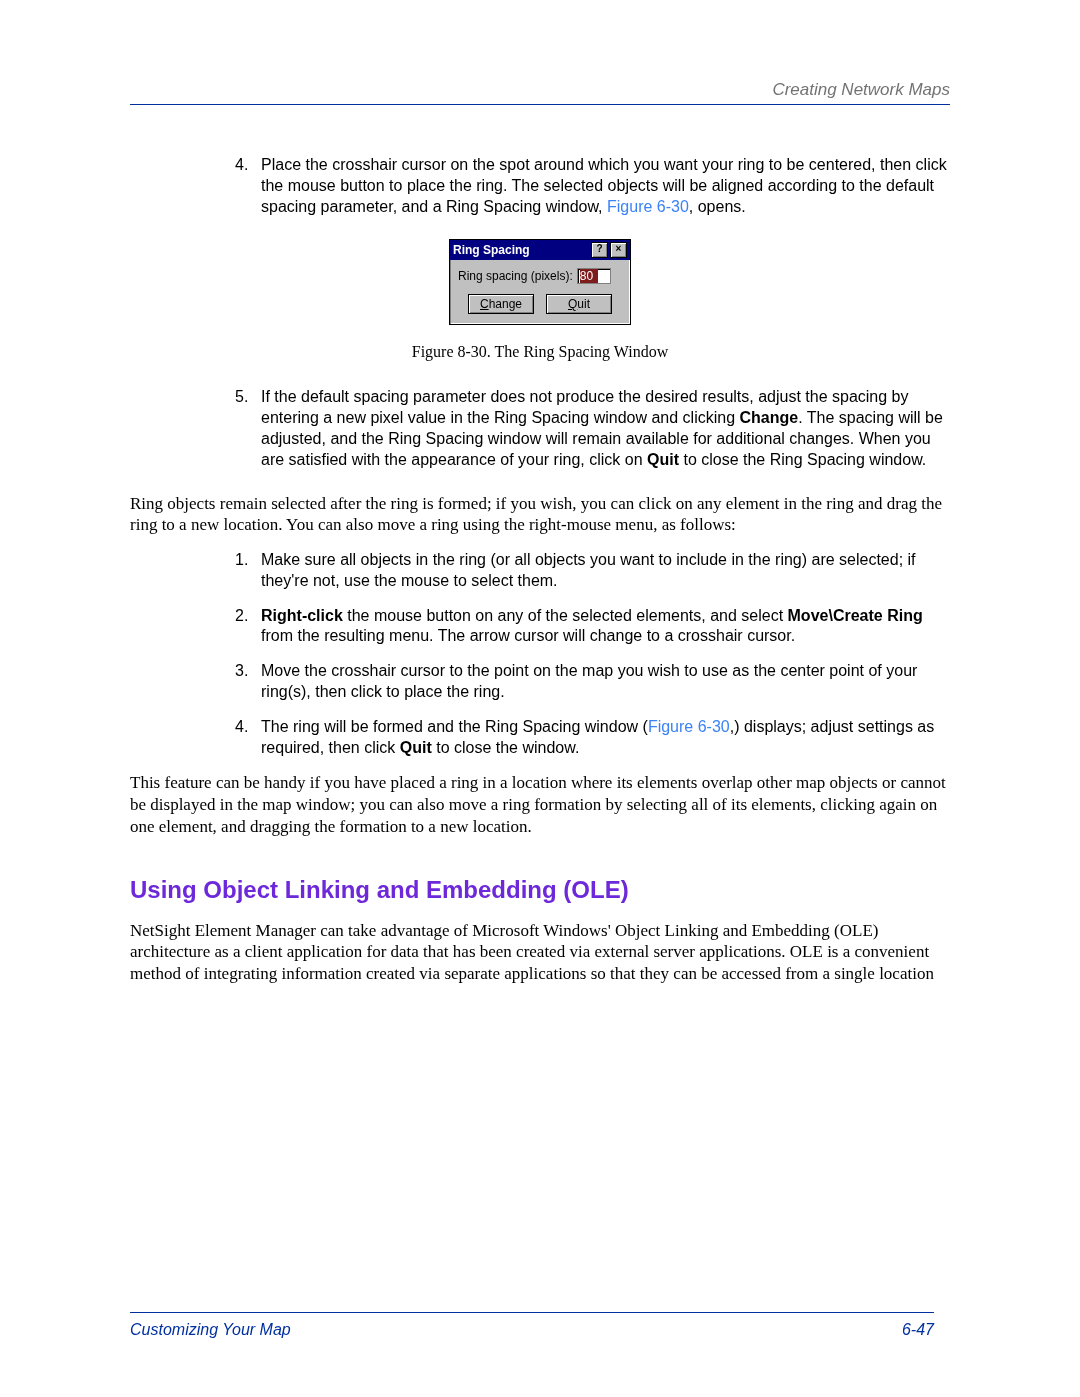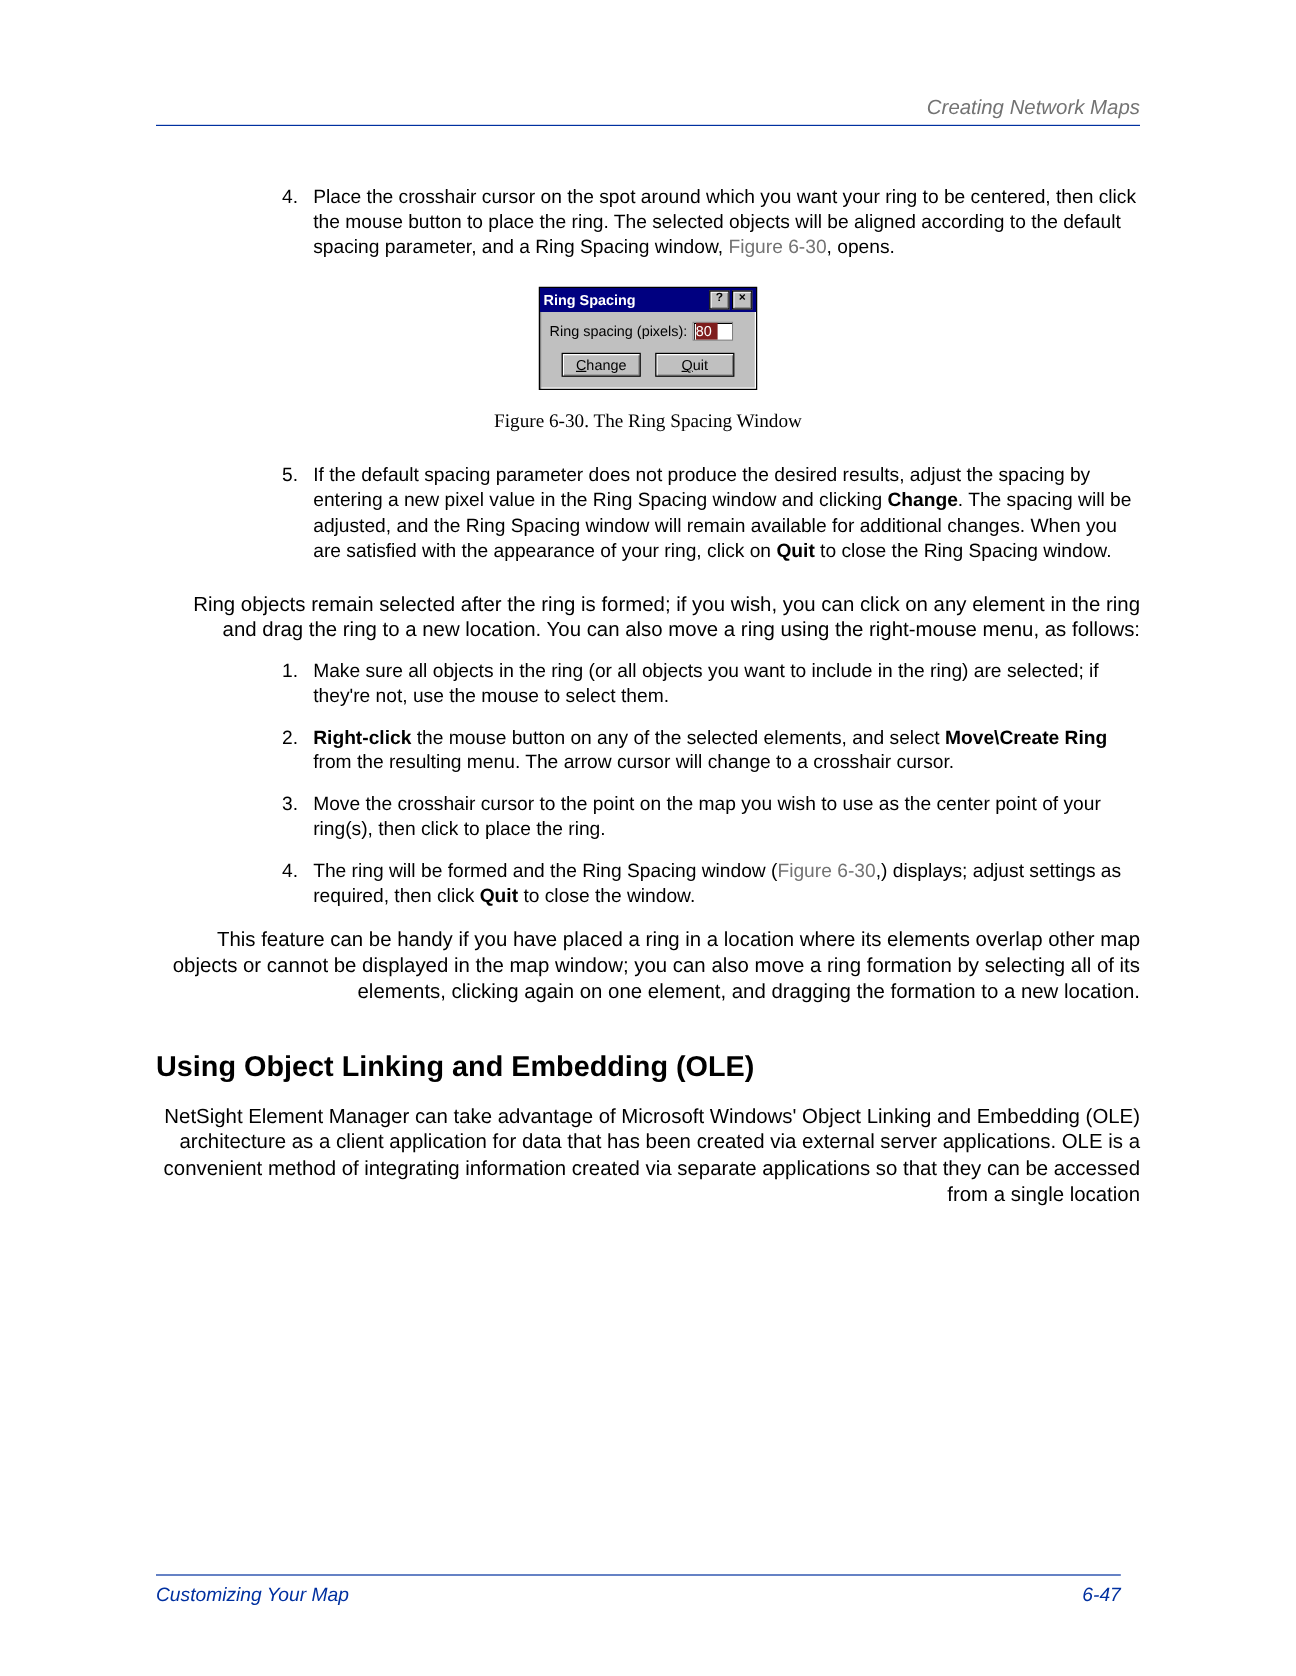--- a/index.html
+++ b/index.html
@@ -47,21 +47,21 @@
     display: flex;
     margin-bottom: 14px;
   }
   .list-num {
     width: 26px;
     flex-shrink: 0;
   }
   .list-body {
     flex: 1;
   }
-  .figlink { color: #737373; text-align: right; }
+  .figlink { color: #3b82f6; text-align: right; }
   .figure-wrap {
     text-align: center;
     margin: 22px 0 12px 0;
   }
   .ringwin {
     display: inline-block;
     border: 1px solid #000;
     background: #c0c0c0;
     width: 180px;
     font-family: "MS Sans Serif", Arial, sans-serif;
@@ -128,31 +128,30 @@
     text-align: center;
   }
   .dlg-btn .ul { text-decoration: underline; }
   .figcap {
     font-family: "Times New Roman", Times, serif;
     font-size: 16px;
     margin-top: 18px;
     text-align: center;
   }
   .serif-block {
-    font-family: Liberation Sans, sans-serif;
+    font-family: Liberation Serif, serif;
     font-size: 17px;
     line-height: 1.28;
     margin-top: 22px;
     margin-bottom: 14px;
-    text-align: right;
   }
   .h2 {
     font-family: Arial, Helvetica, sans-serif;
     font-weight: bold;
-    color: #000000;
+    color: #6d28d9;
     font-size: 24px;
     margin: 38px 0 16px 0;
   }
   .footer {
     position: absolute;
     left: 130px;
     right: 146px;
     bottom: 58px;
     font-family: Arial, Helvetica, sans-serif;
     font-style: italic;
@@ -195,21 +194,21 @@
         <div class="ringwin-row">
           <span>Ring spacing (pixels):</span>
           <span class="ringwin-input"><span class="ringwin-input-sel">80</span></span>
         </div>
         <div class="ringwin-buttons">
           <div class="dlg-btn"><span class="ul">C</span><span>hange</span></div>
           <div class="dlg-btn"><span class="ul">Q</span><span>uit</span></div>
         </div>
       </div>
     </div>
-    <div class="figcap">Figure 6-30.  The Ring Spacing Window</div>
+    <div class="figcap">Figure 8-30.  The Ring Spacing Window</div>
   </div>
 
   <div class="content-block" style="margin-top:26px;">
     <div class="list-item">
       <div class="list-num">5.</div>
       <div class="list-body">
         <span>If the default spacing parameter does not produce the desired results, adjust the spacing by entering a new pixel value in the Ring Spacing window and clicking </span><b>Change</b><span>. The spacing will be adjusted, and the Ring Spacing window will remain available for additional changes. When you are satisfied with the appearance of your ring, click on </span><b>Quit</b><span> to close the Ring Spacing window.</span>
       </div>
     </div>
   </div>

